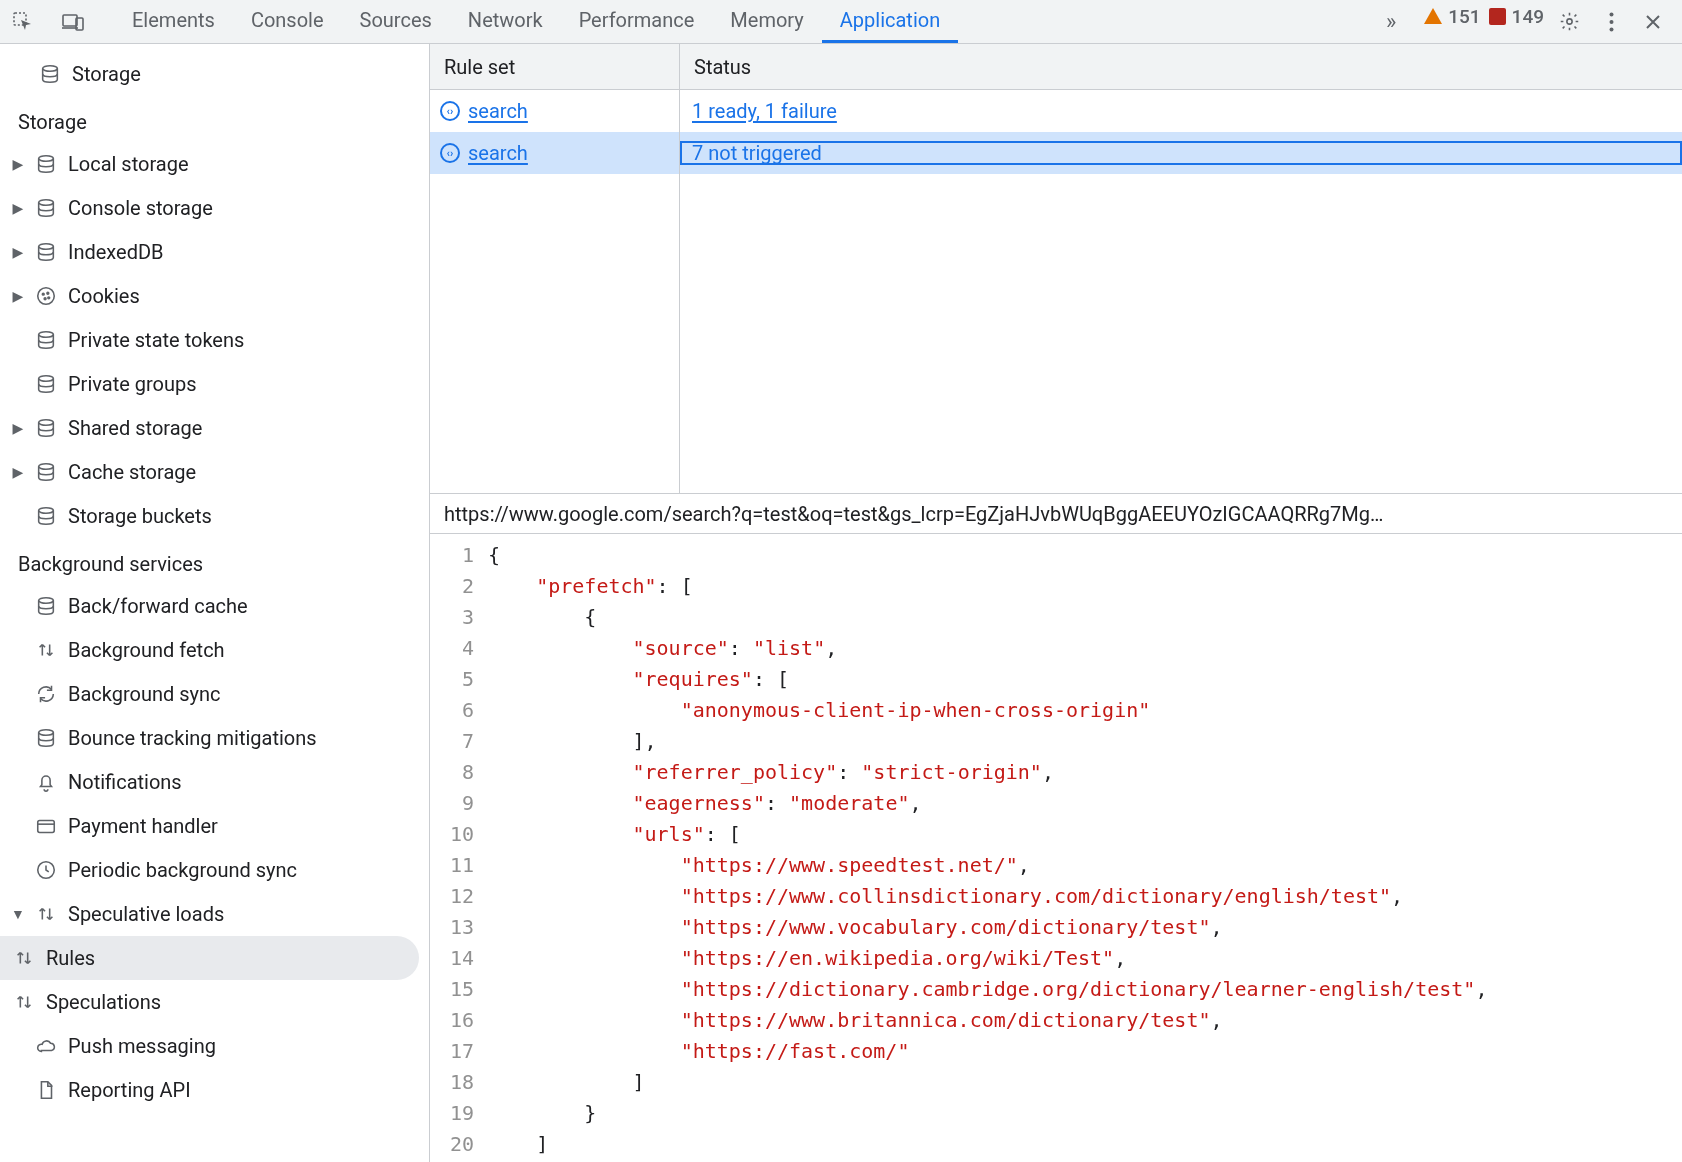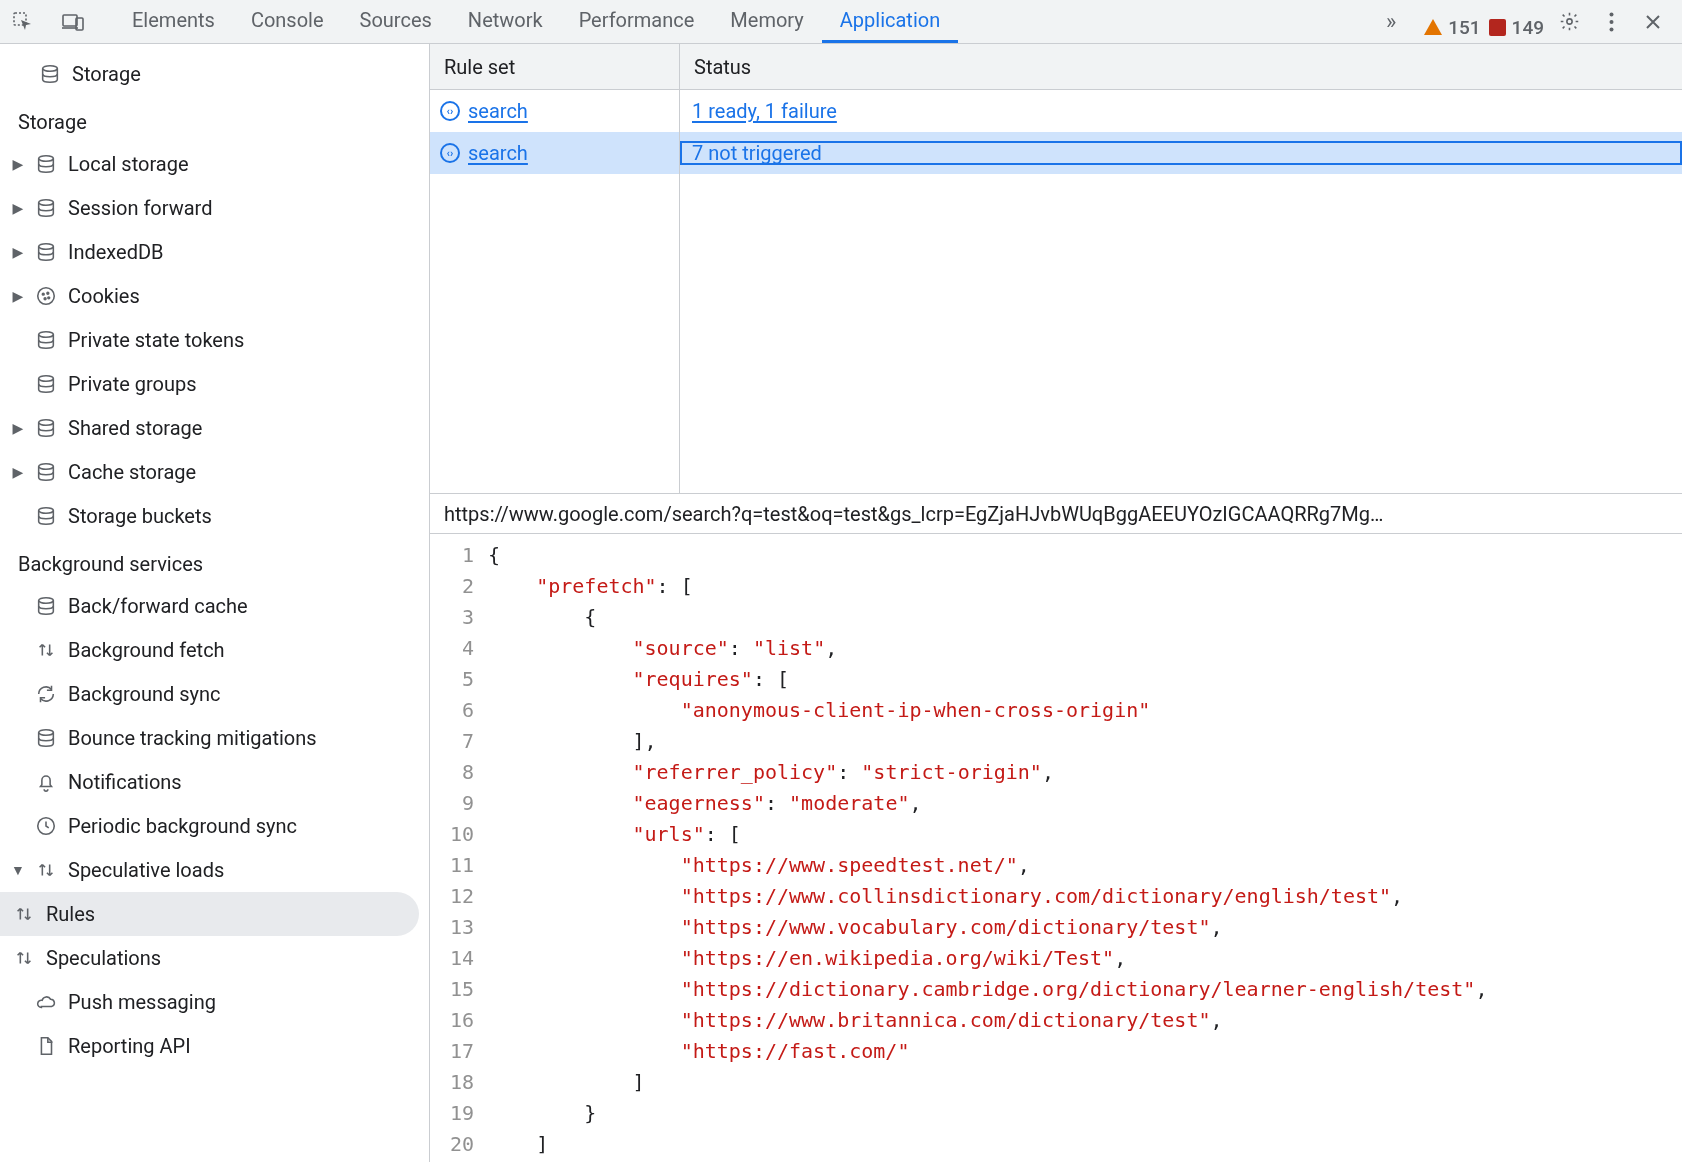--- a/index.html
+++ b/index.html
@@ -26,21 +26,21 @@
   html,body{margin:0;padding:0;width:1682px;height:1162px;font-family:var(--sans);color:var(--text);background:#fff;font-size:20px;overflow:hidden}
   svg{display:block}
 
   
   .tabbar{height:44px;background:var(--panel-bg);border-bottom:1px solid var(--border);display:flex;align-items:center;padding:0 6px;gap:16px}
   .tabbar .ico-btn{width:34px;height:34px;display:flex;align-items:center;justify-content:center;border-radius:4px;color:#5f6368}
   .tabbar .tabs{display:flex;align-items:stretch;height:100%;margin-left:8px;flex:1;overflow:hidden}
   .tab{padding:0 18px;display:flex;align-items:center;color:#5f6368;font-size:20px;border-bottom:3px solid transparent;white-space:nowrap}
   .tab.active{color:var(--tab-active);border-bottom-color:var(--tab-active)}
   .tabbar .overflow{width:34px;display:flex;align-items:center;justify-content:center;color:#5f6368;font-size:22px}
-  .tabbar .right{display:flex;align-items:flex-end;gap:8px;padding-right:6px}
+  .tabbar .right{display:flex;align-items:flex-start;gap:8px;padding-right:6px}
   .badge{display:flex;align-items:center;gap:6px;font-size:19px;color:#5f6368;font-weight:500}
   .badge .tri{width:0;height:0;border-left:9px solid transparent;border-right:9px solid transparent;border-bottom:16px solid var(--warn-tri);position:relative}
   .badge .sq{width:17px;height:17px;background:var(--warn-sq);border-radius:2px;position:relative}
   .ico{color:#5f6368}
 
   
   .main{display:flex;height:calc(100% - 44px)}
   .sidebar{width:430px;border-right:1px solid var(--border);overflow:auto;padding:8px 0 20px 0}
   .content{flex:1;display:flex;flex-direction:column;min-width:0}
 
@@ -167,21 +167,21 @@
         </div>
         <div class="row ">
           <span class="caret">▶</span>
           <span class="iconwrap">
             <svg width="22" height="22" viewBox="0 0 24 24" fill="none" stroke="currentColor" stroke-width="1.7">
               <ellipse cx="12" cy="6" rx="8" ry="3"></ellipse>
               <path d="M4 6v12c0 1.7 3.6 3 8 3s8-1.3 8-3V6"></path>
               <path d="M4 12c0 1.7 3.6 3 8 3s8-1.3 8-3"></path>
             </svg>
           </span>
-          <span>Session forward</span>
+          <span>Console storage</span>
         </div>
         <div class="row ">
           <span class="caret">▶</span>
           <span class="iconwrap">
             <svg width="22" height="22" viewBox="0 0 24 24" fill="none" stroke="currentColor" stroke-width="1.7">
               <ellipse cx="12" cy="6" rx="8" ry="3"></ellipse>
               <path d="M4 6v12c0 1.7 3.6 3 8 3s8-1.3 8-3V6"></path>
               <path d="M4 12c0 1.7 3.6 3 8 3s8-1.3 8-3"></path>
             </svg>
           </span>
@@ -302,20 +302,30 @@
         </div>
         <div class="row ">
           <span class="caret"></span>
           <span class="iconwrap">
             <svg width="22" height="22" viewBox="0 0 24 24" fill="none" stroke="currentColor" stroke-width="1.7">
               <path d="M6 17h12l-1.5-2V10a4.5 4.5 0 0 0-9 0v5L6 17z"></path>
               <path d="M10 20a2 2 0 0 0 4 0"></path>
             </svg>
           </span>
           <span>Notifications</span>
+        </div>
+        <div class="row ">
+          <span class="caret"></span>
+          <span class="iconwrap">
+            <svg width="22" height="22" viewBox="0 0 24 24" fill="none" stroke="currentColor" stroke-width="1.7">
+              <rect x="3" y="6" width="18" height="13" rx="2"></rect>
+              <path d="M3 10h18"></path>
+            </svg>
+          </span>
+          <span>Payment handler</span>
         </div>
         <div class="row ">
           <span class="caret"></span>
           <span class="iconwrap">
             <svg width="22" height="22" viewBox="0 0 24 24" fill="none" stroke="currentColor" stroke-width="1.7">
               <circle cx="12" cy="12" r="9"></circle>
               <path d="M12 7v5l3 2"></path>
             </svg>
           </span>
           <span>Periodic background sync</span>

